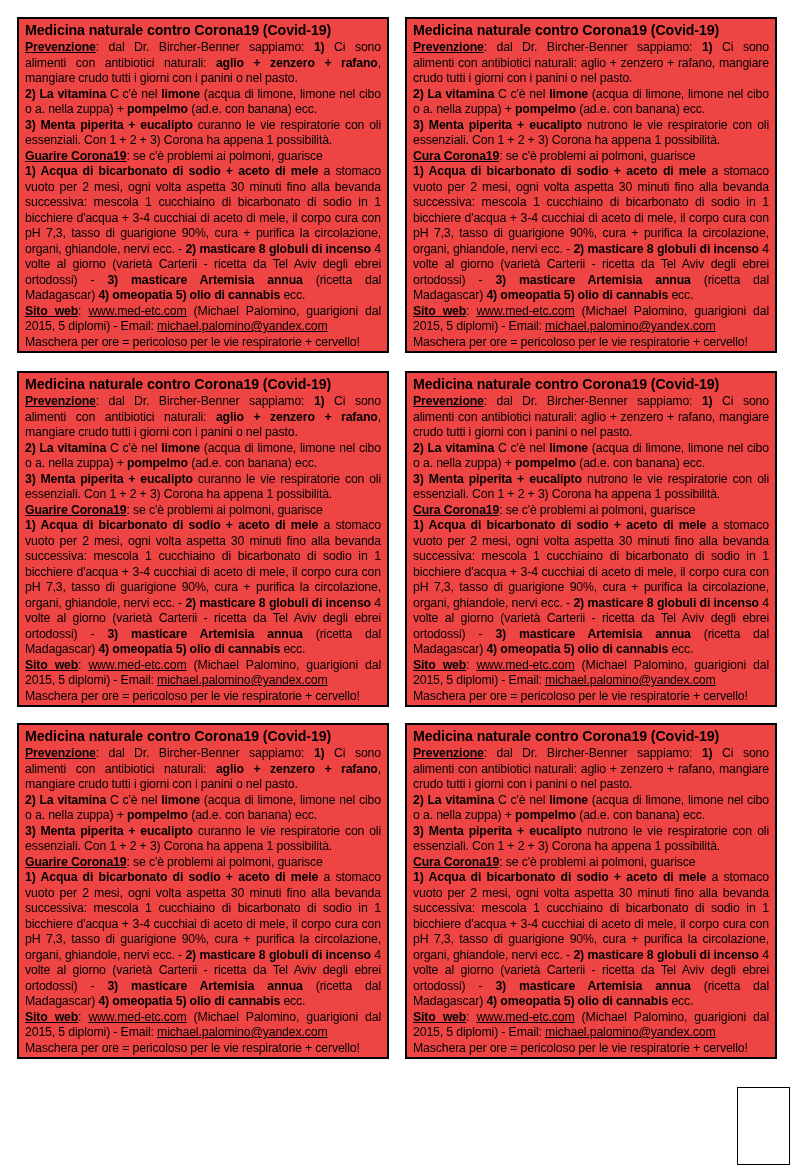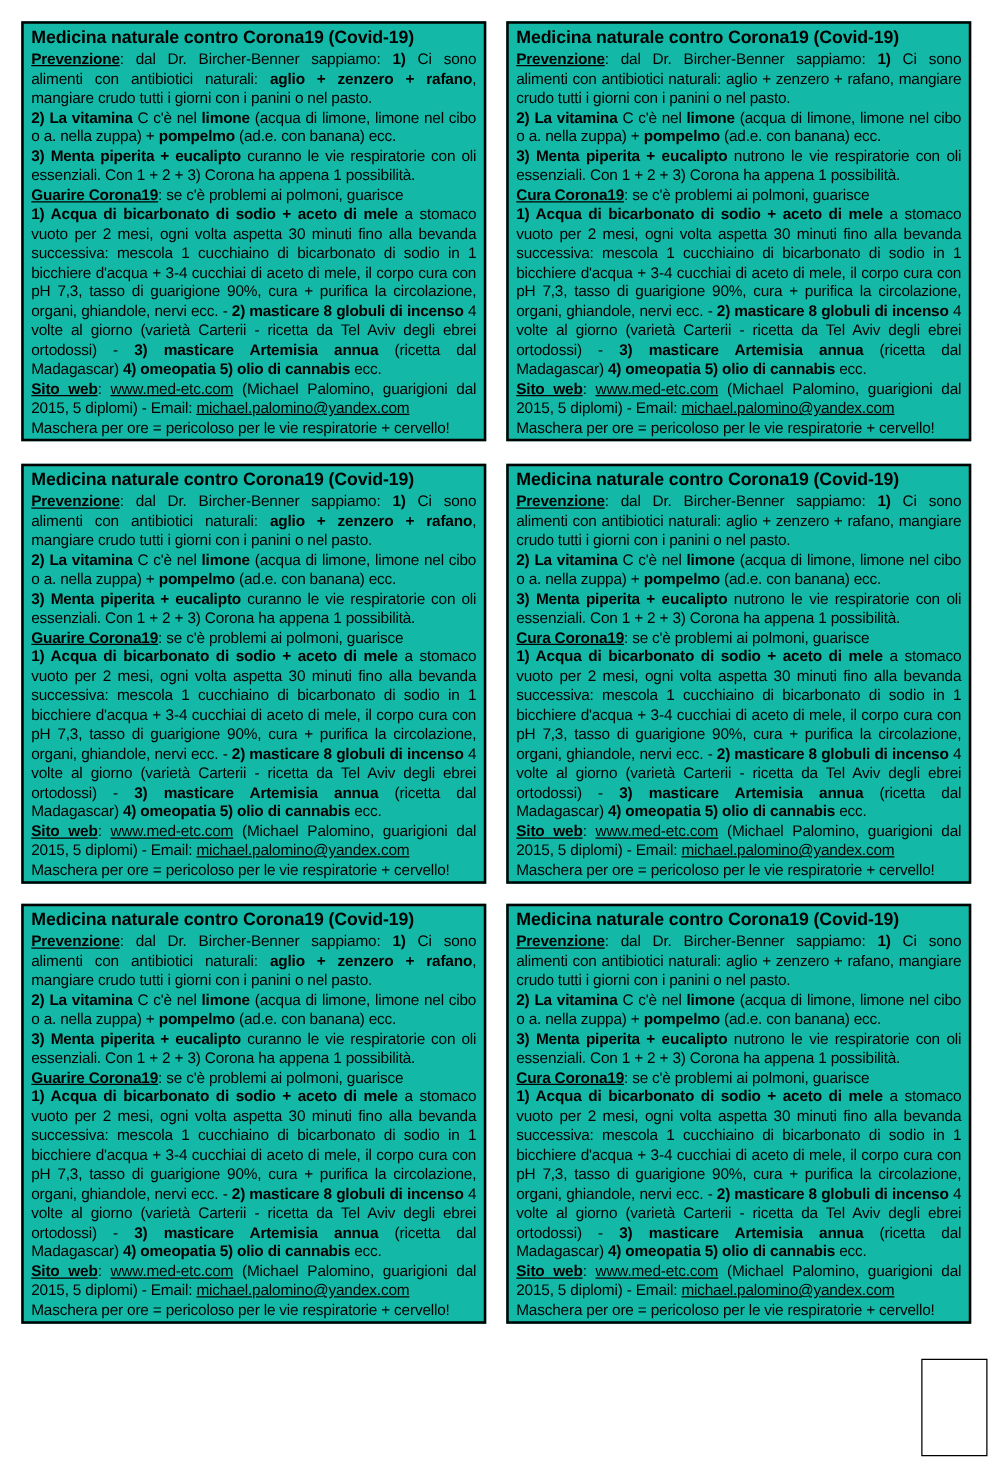--- a/index.html
+++ b/index.html
@@ -11,21 +11,21 @@
     color: #000000;
     font-family: "Liberation Sans", sans-serif;
     overflow: hidden;
   }
   .flyer-box {
     position: absolute;
     width: 372px;
     height: 336px;
     border: 2px solid #000000;
     box-sizing: border-box;
-    background: #14b8a6;
+    background: #ef4444;
     padding: 2px 6px 0 6px;
     overflow: hidden;
   }
   .flyer-box.col-left  { left: 17px;  }
   .flyer-box.col-right { left: 405px; }
   .flyer-box.row-1 { top: 17px;  }
   .flyer-box.row-2 { top: 371px; }
   .flyer-box.row-3 { top: 723px; }
   .flyer-title {
     font-weight: bold;

